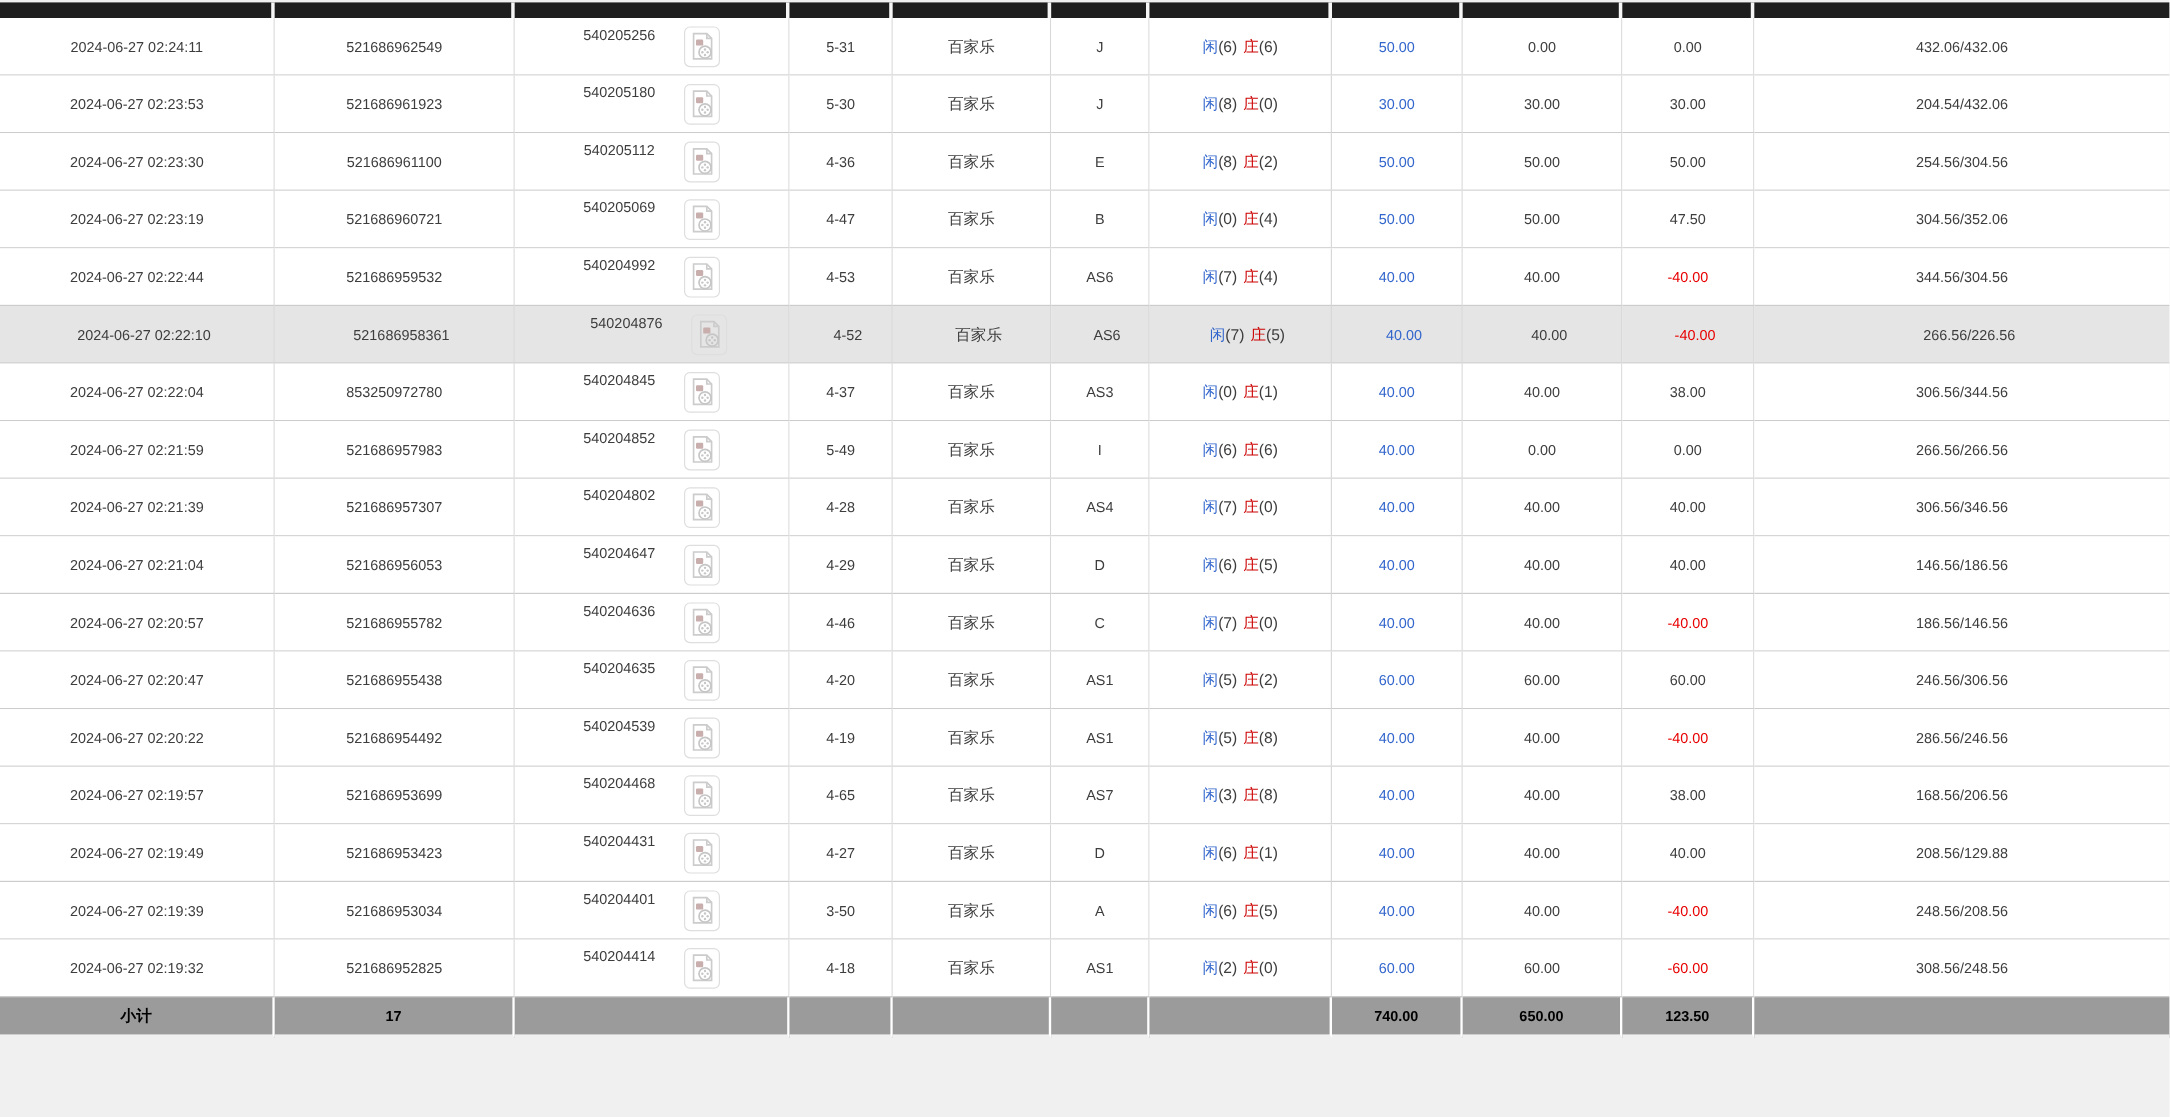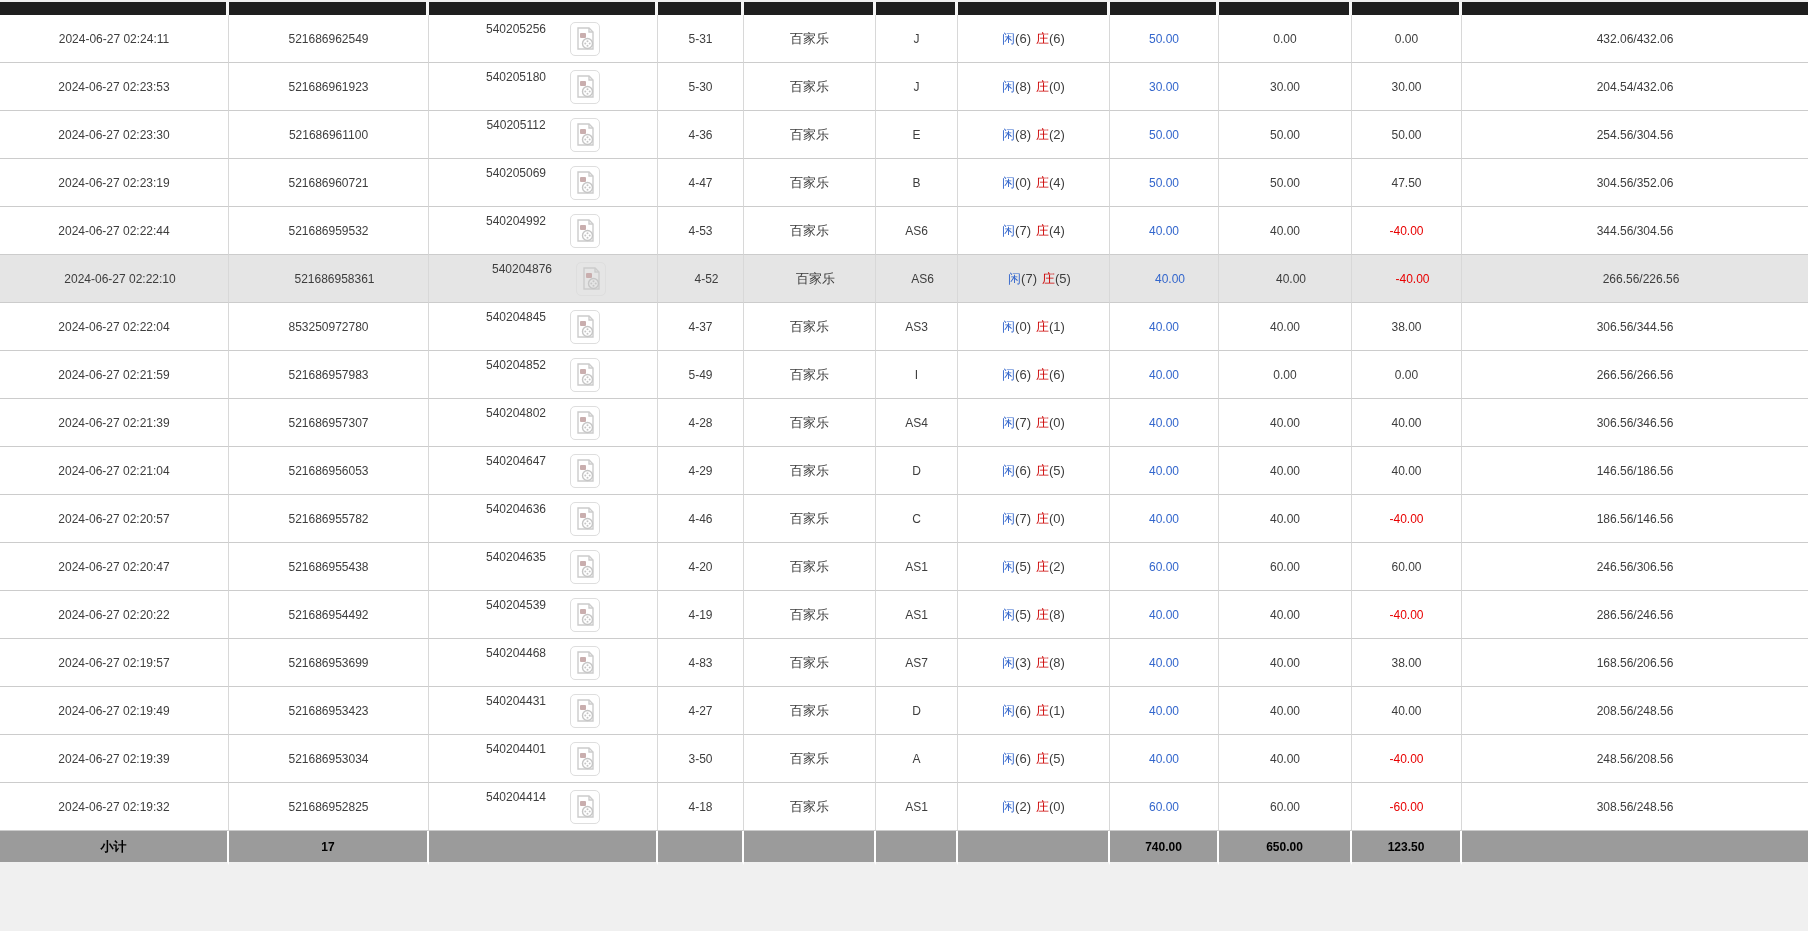--- a/index.html
+++ b/index.html
@@ -526,21 +526,21 @@
             <rect x="6" y="7" width="6" height="5" rx="1" fill="#c9aeae"></rect>
             <circle cx="13.5" cy="17.5" r="5" fill="none" stroke="#c6c6c6" stroke-width="1.4"></circle>
             <circle cx="13.5" cy="15.2" r="1" fill="#c6c6c6"></circle>
             <circle cx="11.3" cy="17.5" r="1" fill="#c6c6c6"></circle>
             <circle cx="15.7" cy="17.5" r="1" fill="#c6c6c6"></circle>
             <circle cx="13.5" cy="19.8" r="1" fill="#c6c6c6"></circle>
           </svg>
         </span>
       </span>
     </td>
-    <td>4-83</td>
+    <td>4-65</td>
     <td class="cn">百家乐</td>
     <td>AS7</td>
     <td class="cn">
       <span class="blue">闲</span><span class="pts">(3)</span><span class="result-gap"></span><span class="redlbl">庄</span><span class="pts">(8)</span>
     </td>
     <td class="blue">40.00</td>
     <td>40.00</td>
     <td>38.00</td>
     <td>168.56/206.56</td>
   </tr>
@@ -566,21 +566,21 @@
     </td>
     <td>4-27</td>
     <td class="cn">百家乐</td>
     <td>D</td>
     <td class="cn">
       <span class="blue">闲</span><span class="pts">(6)</span><span class="result-gap"></span><span class="redlbl">庄</span><span class="pts">(1)</span>
     </td>
     <td class="blue">40.00</td>
     <td>40.00</td>
     <td>40.00</td>
-    <td>208.56/248.56</td>
+    <td>208.56/129.88</td>
   </tr>
         <tr>
     <td>2024-06-27 02:19:39</td>
     <td>521686953034</td>
     <td>
       <span class="round-wrap">
         <span>540204401</span>
         <span class="icon-box">
           <svg width="22" height="26" viewBox="0 0 22 26" aria-hidden="true">
             <path d="M4 2 h11 l4 4 v17 h-15 z" fill="none" stroke="#cccccc" stroke-width="1.4"></path>

